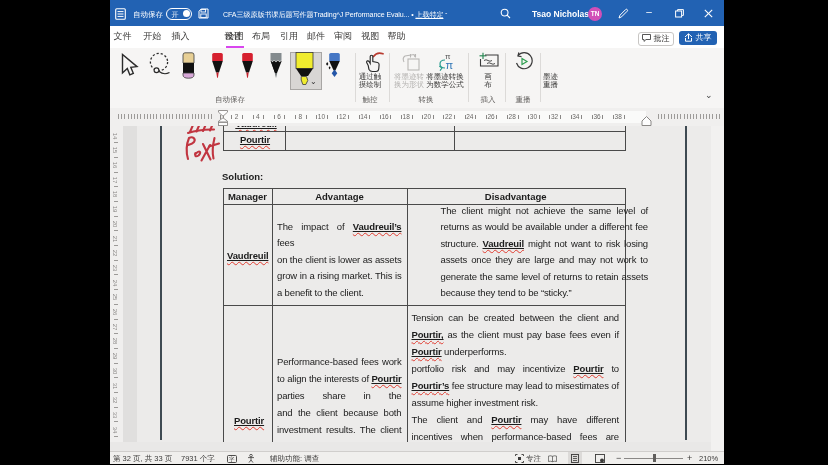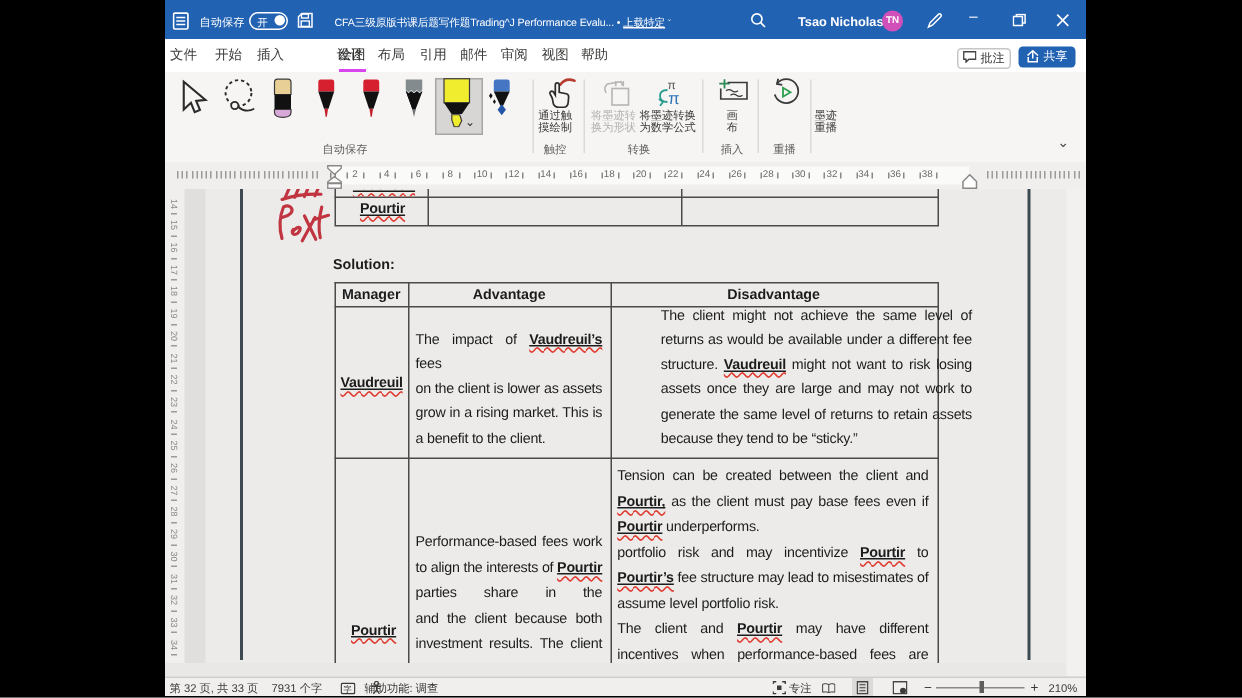--- a/index.html
+++ b/index.html
@@ -390,38 +390,38 @@
         <div class="j">parties share in the</div>
         <div class="j">and the client because both</div>
         <div class="j">investment results. The client</div>
       </div>
       <div class="txt" style="left:301.5px;top:183.3px;width:207.5px;line-height:17px;">
         <div class="j">Tension can be created between the client and</div>
         <div class="j"><span class="u"><span class="sq">Pourtir,</span></span> as the client must pay base fees even if</div>
         <div><span class="u"><span class="sq">Pourtir</span></span> underperforms.</div>
         <div class="j">portfolio risk and may incentivize <span class="u"><span class="sq">Pourtir</span></span> to</div>
         <div class="j"><span class="u"><span class="sq">Pourtir’s</span></span> fee structure may lead to misestimates of</div>
-        <div>assume level portfolio risk.</div>
+        <div>assume higher investment risk.</div>
         <div class="j">The client and <span class="u"><span class="sq">Pourtir</span></span> may have different</div>
         <div class="j">incentives when performance-based fees are</div>
       </div>
 </div>
 <div class="abs" style="left:601px;top:126px;width:13px;height:325px;background:#f2f1f0;"></div>
 <div class="status">
 <span class="abs" style="left:3px;top:2px;">第 32 页, 共 33 页</span>
 <span class="abs" style="left:71px;top:2px;">7931 个字</span>
 <svg class="abs" style="left:117px;top:2.5px" width="10" height="8" viewBox="0 0 10 8">
         <rect x="0.5" y="0.5" width="9" height="7" rx="1" fill="none" stroke="#3b3a39" stroke-width="0.9"></rect>
         <text x="2" y="6" font-size="5.5" fill="#3b3a39">字</text>
       </svg>
 <svg class="abs" style="left:137px;top:2px" width="8" height="9" viewBox="0 0 8 9">
         <circle cx="4" cy="1.6" r="1.3" fill="none" stroke="#3b3a39" stroke-width="0.8"></circle>
         <path d="M1 3.6 H7 M4 3.6 V6 M4 6 L2 8.6 M4 6 L6 8.6" fill="none" stroke="#3b3a39" stroke-width="0.8"></path>
       </svg>
-<span class="abs" style="left:133px;top:2px;">辅助功能: 调查</span>
+<span class="abs" style="left:160px;top:2px;">辅助功能: 调查</span>
 <svg class="abs" style="left:405px;top:2px" width="9" height="9" viewBox="0 0 9 9">
         <path d="M0.5 2 V0.5 H2.5 M6.5 0.5 H8.5 V2 M8.5 7 V8.5 H6.5 M2.5 8.5 H0.5 V7" fill="none" stroke="#3b3a39" stroke-width="0.9"></path>
         <rect x="3" y="3" width="3" height="3" fill="#3b3a39"></rect>
       </svg>
 <span class="abs" style="left:416px;top:2px;">专注</span>
 <svg class="abs" style="left:438px;top:2.5px" width="9" height="8" viewBox="0 0 11 9">
         <path d="M0.5 1 Q3 0 5.5 1.2 Q8 0 10.5 1 V7.5 Q8 6.8 5.5 7.8 Q3 6.8 0.5 7.5 Z M5.5 1.2 V7.8" fill="none" stroke="#3b3a39" stroke-width="0.8"></path>
       </svg>
 <div class="abs" style="left:458px;top:0px;width:14px;height:12px;background:#dcdad8;"></div>
 <svg class="abs" style="left:461px;top:2px" width="8" height="9" viewBox="0 0 8 9">

